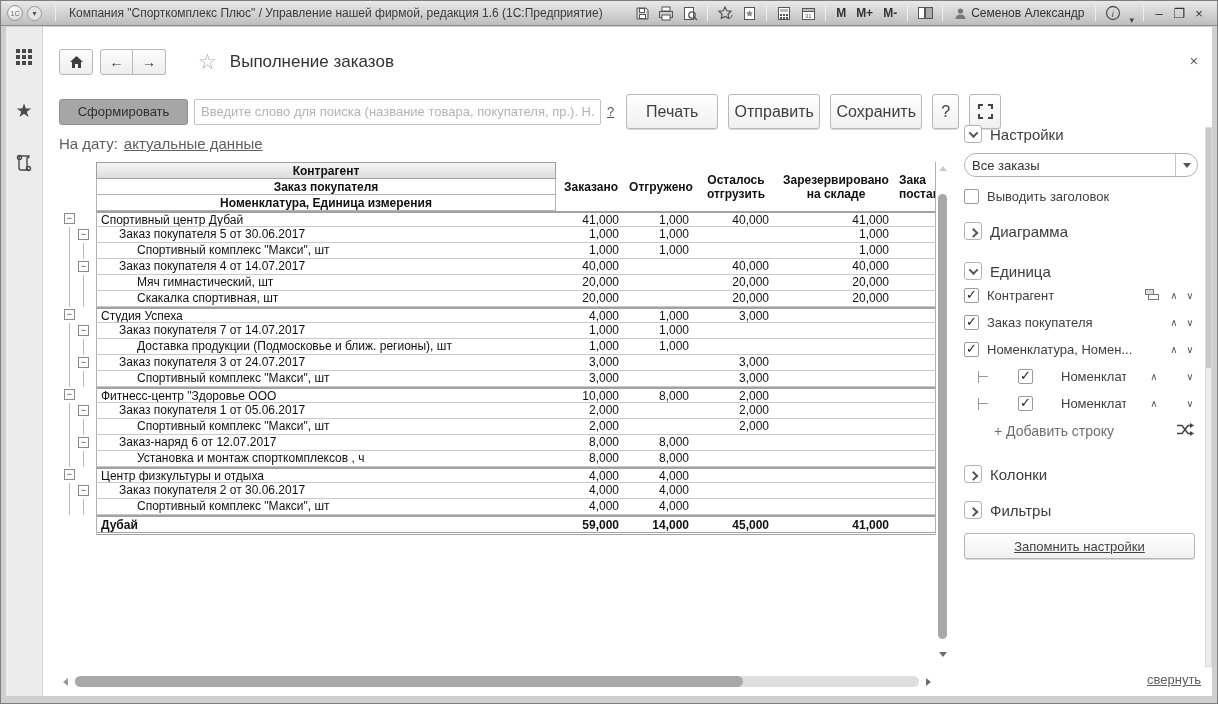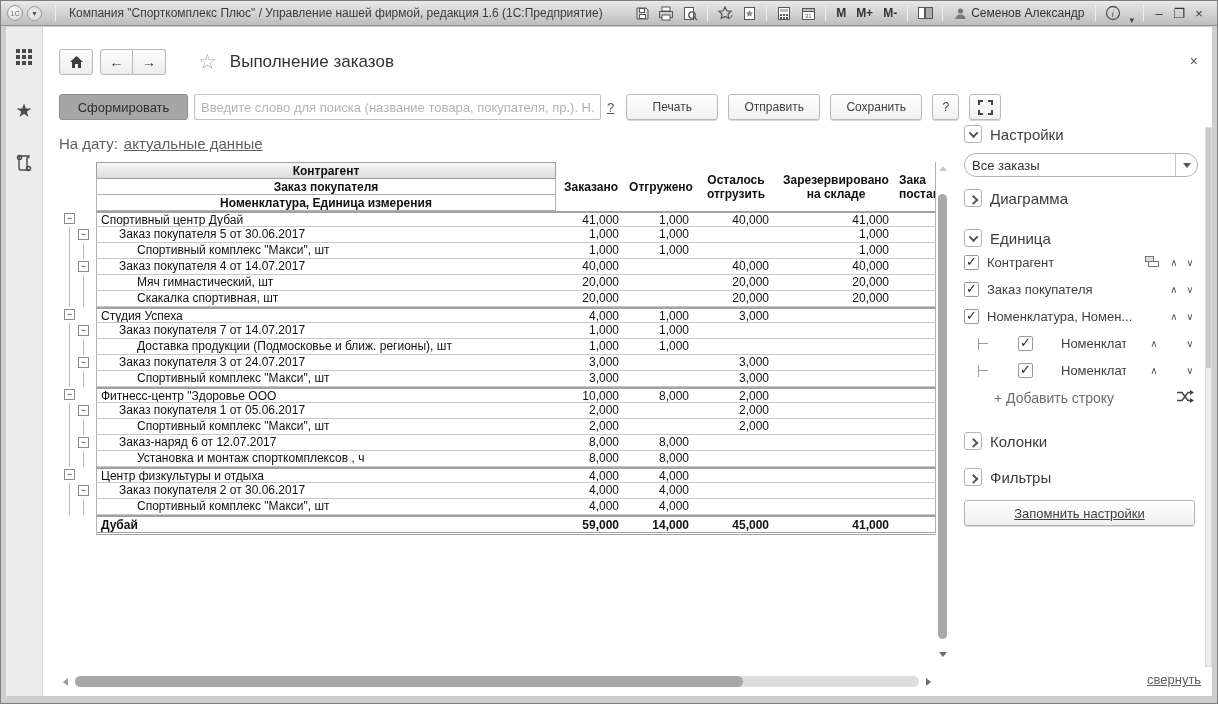--- a/index.html
+++ b/index.html
@@ -38,21 +38,21 @@
   .fav-star { font-size:21px; color:#a9a9a9; margin-left:32px; }
   .page-title { font-size:17px; color:#333; margin-left:13px; white-space:nowrap; }
   .form-close { position:absolute; top:27px; right:14px; font-size:14px; color:#555; line-height:14px; }
 
   
   .toolrow { position:absolute; top:67px; left:16px; display:flex; align-items:center; }
   .gen-btn { width:129px; height:26px; background:#a6a6a6; border:1px solid #8f8f8f; border-radius:3px; color:#2e2e2e; font-size:13px; display:flex; align-items:center; justify-content:center; margin-right:6px; }
   .search { width:407px; height:26px; border:1px solid #c2c2c2; border-radius:2px; font-size:13px; color:#333; padding:0 6px; font-family:"Liberation Sans","DejaVu Sans",sans-serif; }
   .search::placeholder { color:#b3b3b3; }
   .qlink { font-size:13px; color:#555; text-decoration:underline; margin:0 12px 0 6px; }
-  .btn { height:26px; background:linear-gradient(#ffffff,#f0f0f0); border:1px solid #b8b8b8; border-radius:3px; box-shadow:0 1px 0 #d8d8d8; color:#3f3f3f; font-size:12px; display:flex; align-items:center; justify-content:center; margin-right:10px; }
+  .btn { height:35px; background:linear-gradient(#ffffff,#f0f0f0); border:1px solid #b8b8b8; border-radius:3px; box-shadow:0 1px 0 #d8d8d8; color:#3f3f3f; font-size:16px; display:flex; align-items:center; justify-content:center; margin-right:10px; }
   .btn.w { width:92px; }
   .btn.q { width:27px; }
   .btn.fs { width:32px; margin-right:0; }
 
   
   .dateline { position:absolute; top:108px; left:16px; font-size:15px; color:#5f5f5f; }
   .dateline a { color:#5f5f5f; text-decoration:underline; margin-left:6px; }
 
   
   .rtable { position:absolute; top:135px; left:20px; width:873px; font-size:12px; color:#111; }
@@ -565,20 +565,24 @@
               <span class="chev down"></span>
             </span>
           <span class="slab">Настройки</span>
         </div>
         <div class="combo">
           <span class="val">Все заказы</span>
           <span class="cbtn">
               <span class="tri-dn"></span>
             </span>
         </div>
+        <div class="cbrow">
+          <span class="cbx"></span>
+          <span>Выводить заголовок</span>
+        </div>
         <div class="sect" style="margin-bottom:22px">
           <span class="chevbtn">
               <span class="chev right"></span>
             </span>
           <span class="slab">Диаграмма</span>
         </div>
         <div class="sect" style="margin-bottom:6px">
           <span class="chevbtn">
               <span class="chev down"></span>
             </span>

